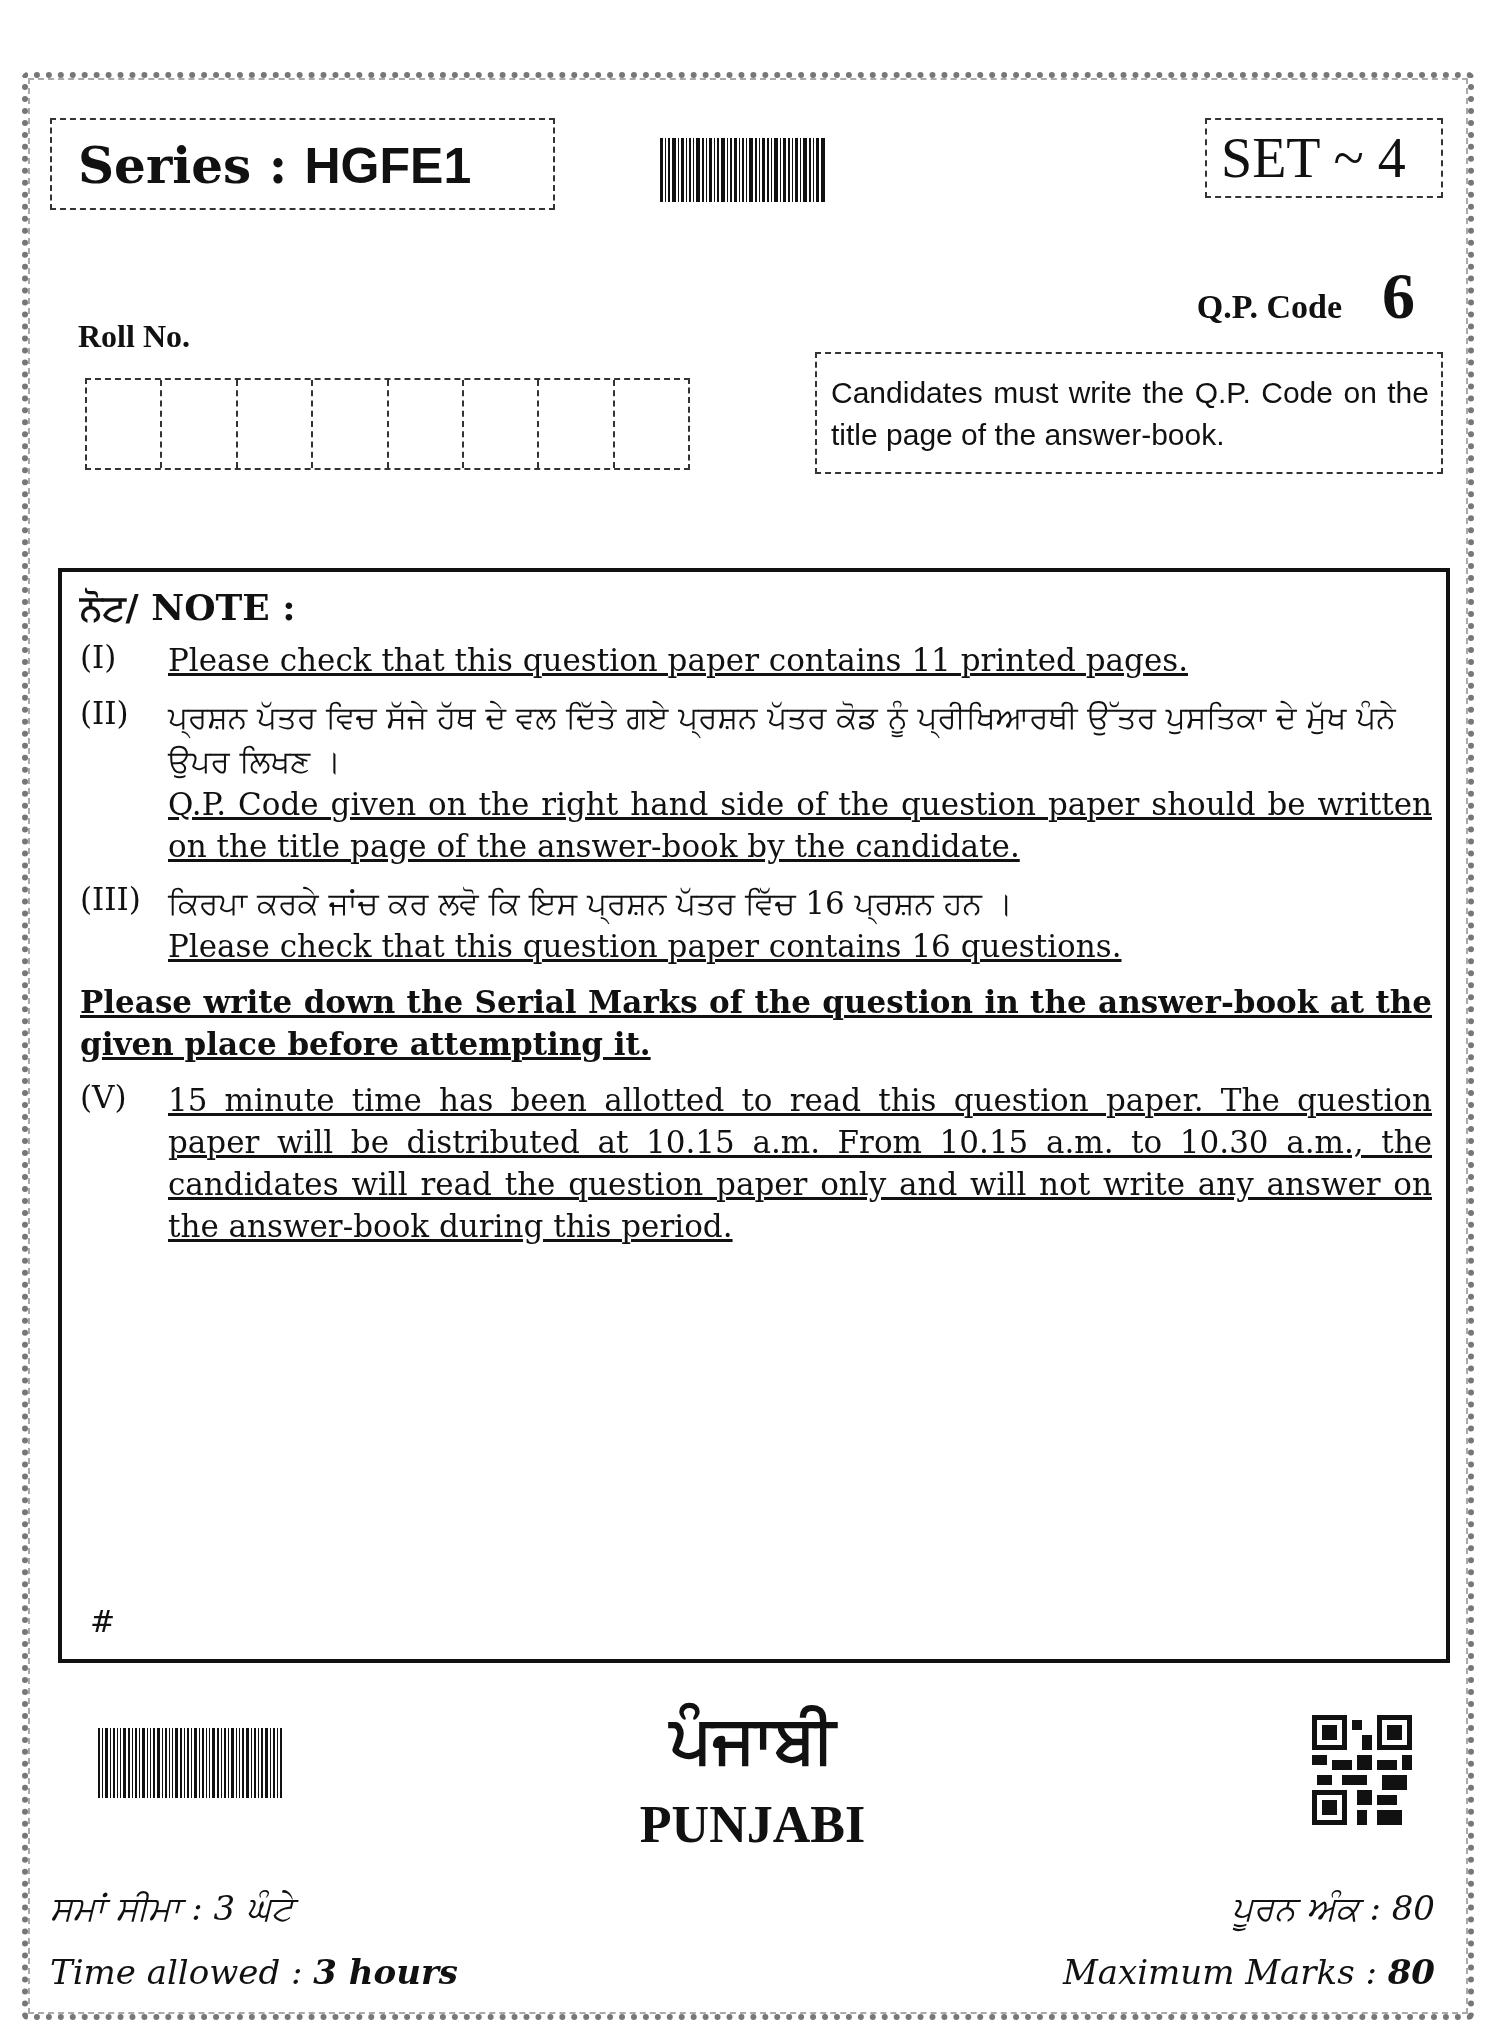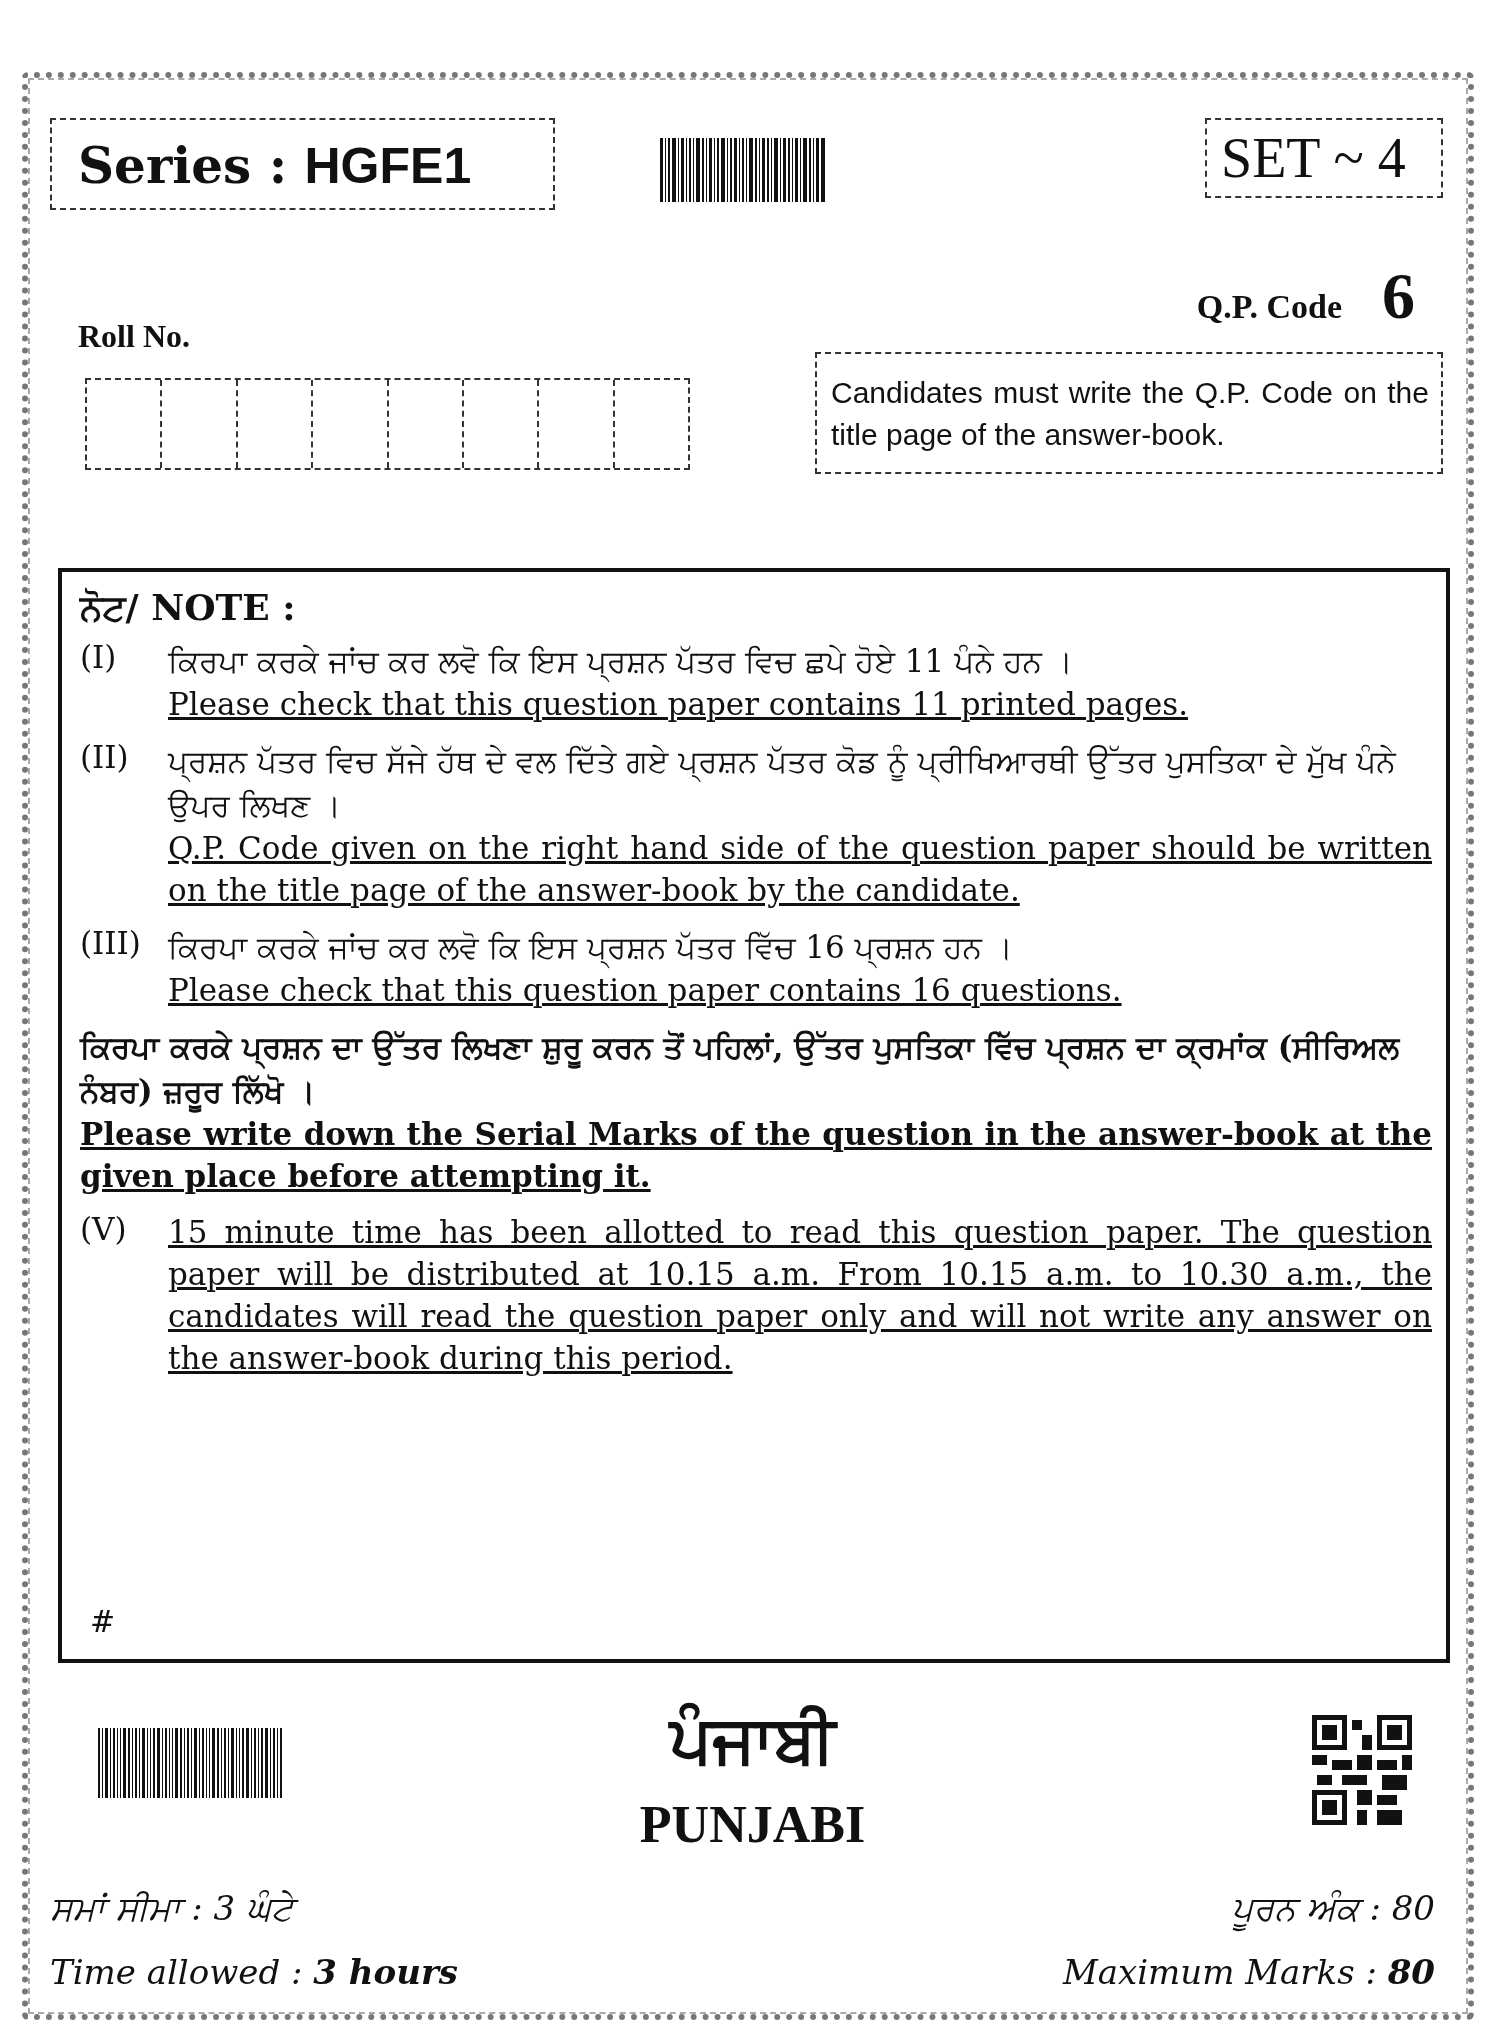--- a/index.html
+++ b/index.html
@@ -117,21 +117,20 @@
 </div>
 
 <div class="dashbox instrbox">Candidates must write the Q.P. Code on the title page of the answer-book.</div>
 
 <div class="notebox">
   <div class="note-title">ਨੋਟ/ NOTE :</div>
 
   <div class="item">
     <div class="num">(I)</div>
     <div class="body">
-      <div class="pa">ਕਿਰਪਾ ਕਰਕੇ ਜਾਂਚ ਕਰ ਲਵੋ ਕਿ ਇਸ ਪ੍ਰਸ਼ਨ ਪੱਤਰ ਵਿਚ ਛਪੇ ਹੋਏ 11 ਪੰਨੇ ਹਨ ।</div>
       <div class="en">Please check that this question paper contains 11 printed pages.</div>
     </div>
   </div>
 
   <div class="item">
     <div class="num">(II)</div>
     <div class="body">
       <div class="pa">ਪ੍ਰਸ਼ਨ ਪੱਤਰ ਵਿਚ ਸੱਜੇ ਹੱਥ ਦੇ ਵਲ ਦਿੱਤੇ ਗਏ ਪ੍ਰਸ਼ਨ ਪੱਤਰ ਕੋਡ ਨੂੰ ਪ੍ਰੀਖਿਆਰਥੀ ਉੱਤਰ ਪੁਸਤਿਕਾ ਦੇ ਮੁੱਖ ਪੰਨੇ ਉਪਰ ਲਿਖਣ ।</div>
       <div class="en">Q.P. Code given on the right hand side of the question paper should be written on the title page of the answer-book by the candidate.</div>
     </div>
@@ -140,21 +139,20 @@
   <div class="item">
     <div class="num">(III)</div>
     <div class="body">
       <div class="pa">ਕਿਰਪਾ ਕਰਕੇ ਜਾਂਚ ਕਰ ਲਵੋ ਕਿ ਇਸ ਪ੍ਰਸ਼ਨ ਪੱਤਰ ਵਿੱਚ 16 ਪ੍ਰਸ਼ਨ ਹਨ ।</div>
       <div class="en">Please check that this question paper contains 16 questions.</div>
     </div>
   </div>
 
   <div class="item">
     <div class="body">
-      <div class="pa bold">ਕਿਰਪਾ ਕਰਕੇ ਪ੍ਰਸ਼ਨ ਦਾ ਉੱਤਰ ਲਿਖਣਾ ਸ਼ੁਰੂ ਕਰਨ ਤੋਂ ਪਹਿਲਾਂ, ਉੱਤਰ ਪੁਸਤਿਕਾ ਵਿੱਚ ਪ੍ਰਸ਼ਨ ਦਾ ਕ੍ਰਮਾਂਕ (ਸੀਰਿਅਲ ਨੰਬਰ) ਜ਼ਰੂਰ ਲਿੱਖੋ ।</div>
       <div class="en bold">Please write down the Serial Marks of the question in the answer-book at the given place before attempting it.</div>
     </div>
   </div>
 
   <div class="item">
     <div class="num">(V)</div>
     <div class="body">
       <div class="en">15 minute time has been allotted to read this question paper. The question paper will be distributed at 10.15 a.m. From 10.15 a.m. to 10.30 a.m., the candidates will read the question paper only and will not write any answer on the answer-book during this period.</div>
     </div>
   </div>

